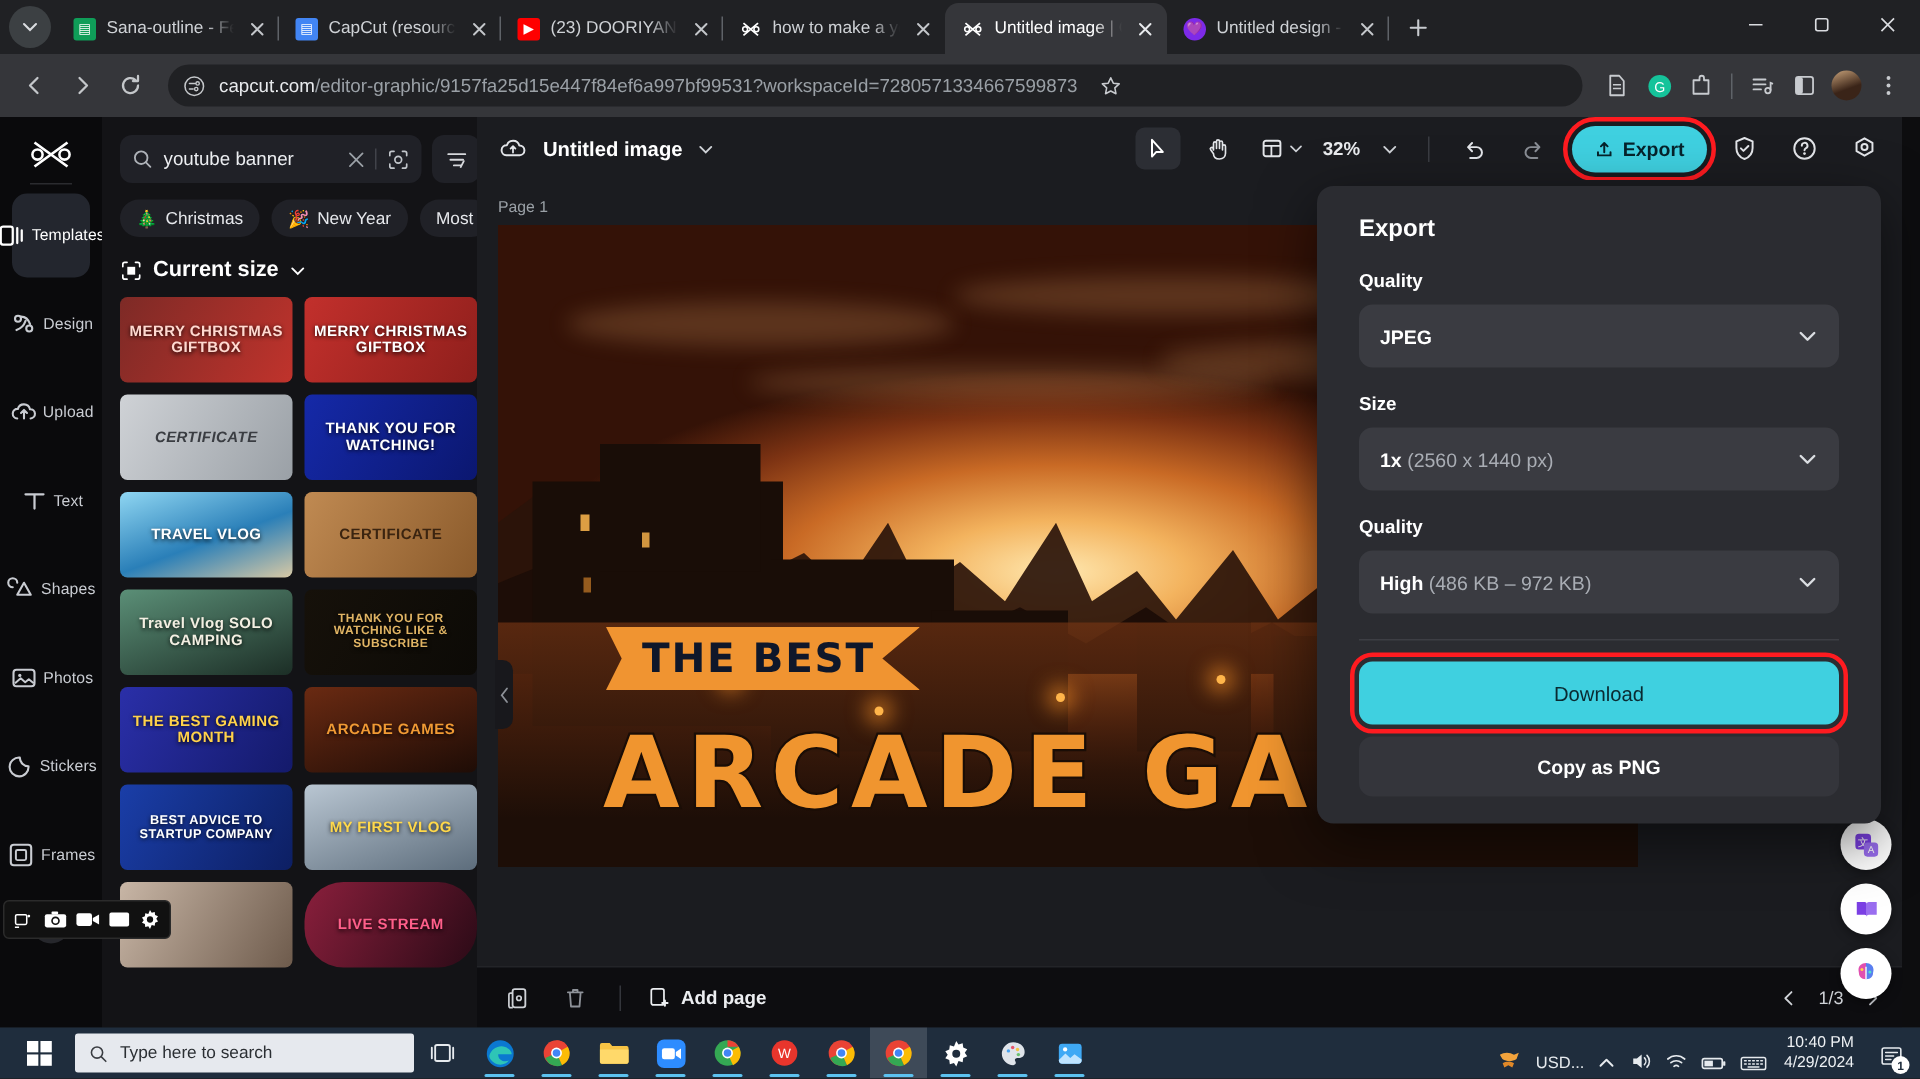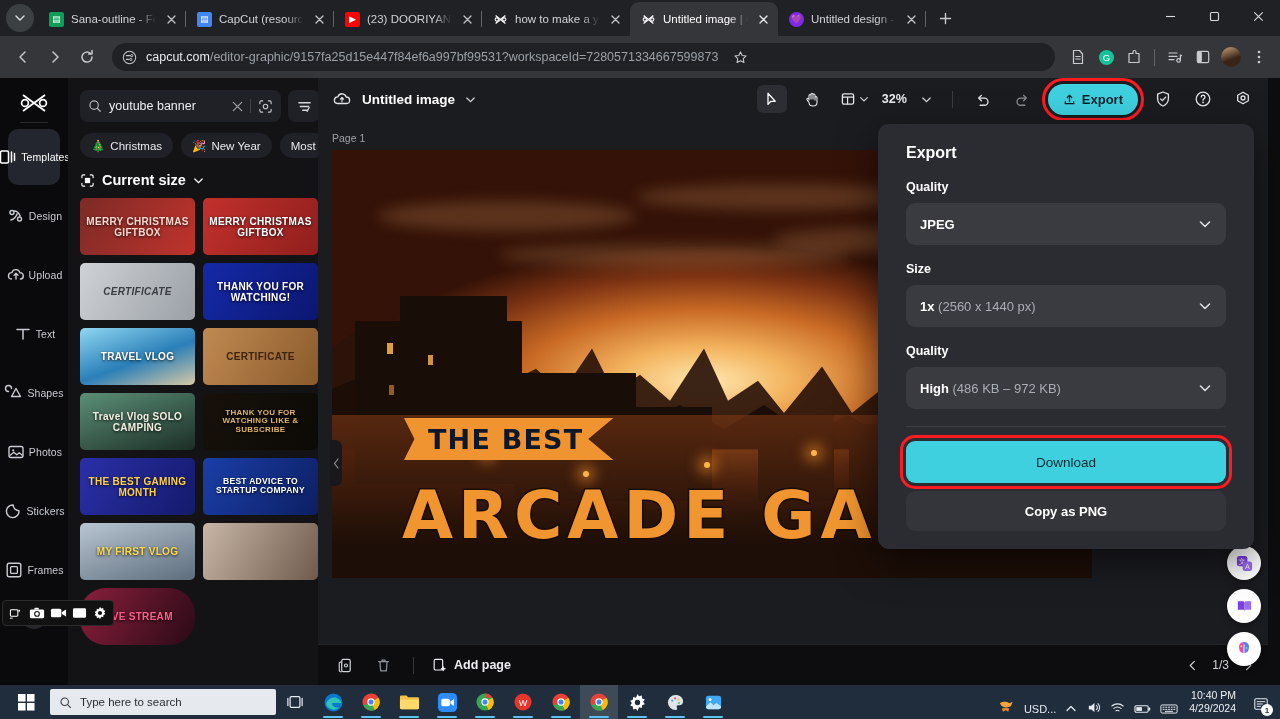--- a/index.html
+++ b/index.html
@@ -620,20 +620,23 @@
         </div>
         <div class="tcard" style="background:linear-gradient(160deg,#5b8f77,#1c2e26);">
           <span class="tlabel" style="color:#f3efe2;">Travel Vlog SOLO CAMPING</span>
         </div>
         <div class="tcard" style="background:linear-gradient(120deg,#16110a,#0c0a06);">
           <span class="tlabel" style="color:#e0b464;font-size:8px;">THANK YOU FOR WATCHING LIKE &amp; SUBSCRIBE</span>
         </div>
         <div class="tcard" style="background:linear-gradient(120deg,#2a2fa8,#141a6b);">
           <span class="tlabel" style="color:#ffd24a;">THE BEST GAMING MONTH</span>
         </div>
+        <div class="tcard" style="background:linear-gradient(160deg,#6a2a12,#1e0c06);">
+          <span class="tlabel" style="color:#f09a34;">ARCADE GAMES</span>
+        </div>
         <div class="tcard" style="background:linear-gradient(120deg,#1a3ea8,#0d1f63);">
           <span class="tlabel" style="font-size:8.5px;">BEST ADVICE TO STARTUP COMPANY</span>
         </div>
         <div class="tcard" style="background:linear-gradient(160deg,#b9c6d2,#5d6d7c);">
           <span class="tlabel" style="color:#ffd84a;">MY FIRST VLOG</span>
         </div>
         <div class="tcard" style="background:linear-gradient(120deg,#c8b6a6,#6e5b4c);">
           <span class="tlabel"></span>
         </div>
         <div class="tcard" style="background:linear-gradient(120deg,#8a1f3c,#2a0a16);border-radius:26px;">

